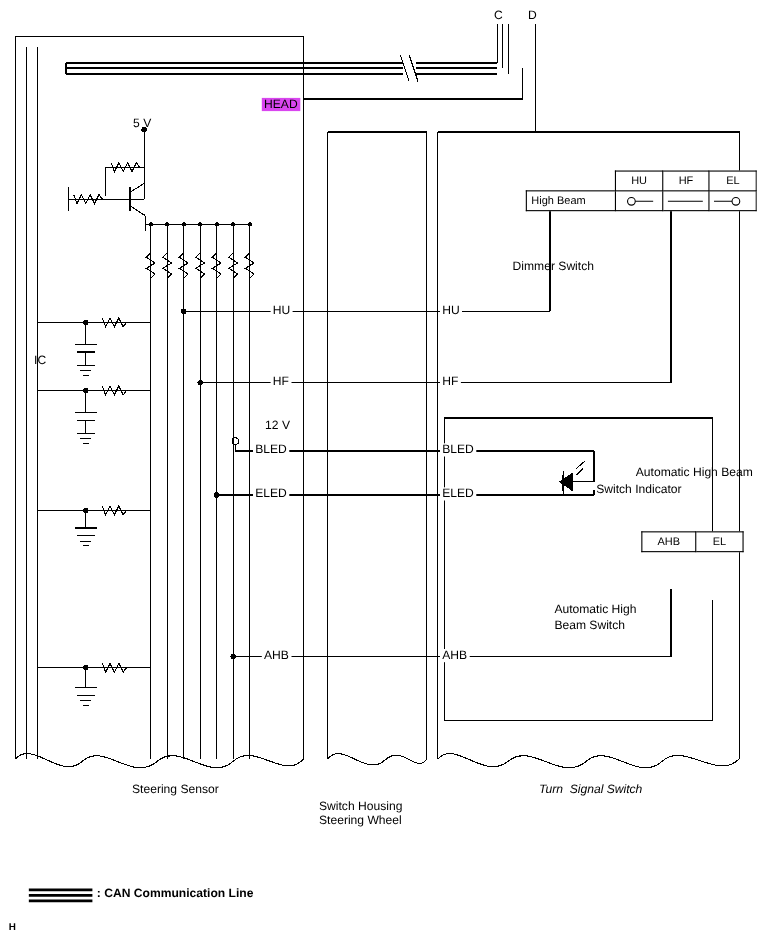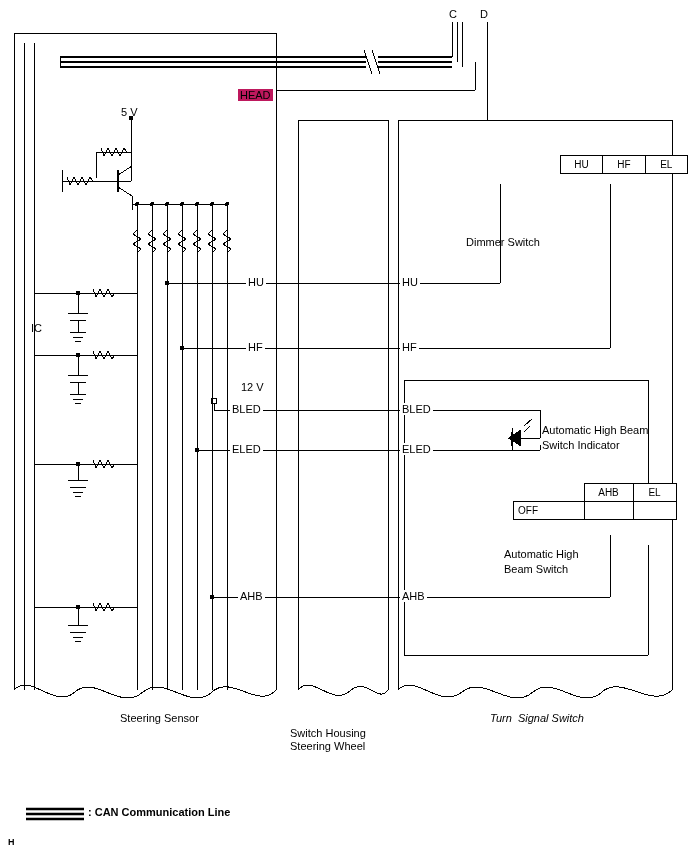--- a/index.html
+++ b/index.html
@@ -208,21 +208,21 @@
       <path d="M648 655 L648 545"></path>
 
       <path d="M276 90 L276 690"></path>
 
     </g>
   </svg>
 
   <div class="lbl" style="left:449px;top:8px;">C</div>
   <div class="lbl" style="left:480px;top:8px;">D</div>
 
-  <div class="lbl" style="left:238px;top:89px;background:#be185d;padding:0 2px;">HEAD</div>
+  <div class="lbl" style="left:238px;top:89px;background:#d946ef;padding:0 2px;">HEAD</div>
 
   <div class="lbl" style="left:121px;top:106px;">5 V</div>
   <div class="lbl" style="left:199px;top:381px;margin-left:42px;">12 V</div>
 
   <div class="lbl" style="left:31px;top:322px;">IC</div>
 
   <div class="lbl" style="left:246px;top:276px;background:#fff;padding:0 2px;">HU</div>
   <div class="lbl" style="left:246px;top:341px;background:#fff;padding:0 2px;">HF</div>
   <div class="lbl" style="left:230px;top:403px;background:#fff;padding:0 2px;">BLED</div>
   <div class="lbl" style="left:230px;top:443px;background:#fff;padding:0 2px;">ELED</div>
@@ -235,42 +235,57 @@
   <div class="lbl" style="left:400px;top:590px;background:#fff;padding:0 2px;">AHB</div>
 
   <table class="tbl" style="left:478px;top:155px;">
     <tbody>
         <tr>
       <td class="noborder" style="border:none;width:76px;"></td>
       <td style="width:34px;">HU</td>
       <td style="width:34px;">HF</td>
       <td style="width:34px;">EL</td>
     </tr>
+    <tr>
+      <td class="rowhdr">High Beam</td>
+      <td>
+        <svg width="30" height="14">
+              <circle cx="10" cy="7" r="3.5" fill="#fff" stroke="#000"></circle>
+              <line x1="13.5" y1="7" x2="30" y2="7" stroke="#000"></line>
+            </svg>
+      </td>
+      <td>
+        <svg width="32" height="14">
+              <line x1="0" y1="7" x2="32" y2="7" stroke="#000"></line>
+            </svg>
+      </td>
+      <td>
+        <svg width="30" height="14">
+              <line x1="0" y1="7" x2="16.5" y2="7" stroke="#000"></line>
+              <circle cx="20" cy="7" r="3.5" fill="#fff" stroke="#000"></circle>
+            </svg>
+      </td>
+    </tr>
   </tbody>
     </table>
   <div class="lbl" style="left:466px;top:236px;">Dimmer Switch</div>
 
   <table class="tbl" style="left:513px;top:483px;">
     <tbody>
         <tr>
       <td class="noborder" style="border:none;width:62px;"></td>
       <td style="width:40px;">AHB</td>
       <td style="width:34px;">EL</td>
     </tr>
-    <tr>
-      <td class="rowhdr">OFF</td>
-      <td></td>
-      <td></td>
-    </tr>
   </tbody>
     </table>
   <div class="lbl" style="left:504px;top:548px;">Automatic High</div>
   <div class="lbl" style="left:504px;top:563px;">Beam Switch</div>
 
-  <div class="lbl" style="left:542px;top:424px;">Automatic High Beam</div>
+  <div class="lbl" style="left:542px;top:424px;padding-left:36px;">Automatic High Beam</div>
   <div class="lbl" style="left:542px;top:439px;">Switch Indicator</div>
 
   <div class="lbl" style="left:120px;top:712px;">Steering Sensor</div>
   <div class="lbl" style="left:290px;top:740px;text-align:right;">Steering Wheel</div>
   <div class="lbl" style="left:290px;top:727px;">Switch Housing</div>
   <div class="lbl" style="left:490px;top:712px;font-style:italic;">Turn  Signal Switch</div>
 
   <svg width="60" height="20" style="position:absolute;left:26px;top:804px;">
     <line x1="0" y1="5" x2="58" y2="5" stroke="#000" stroke-width="2.5"></line>
     <line x1="0" y1="10" x2="58" y2="10" stroke="#000" stroke-width="2.5"></line>

